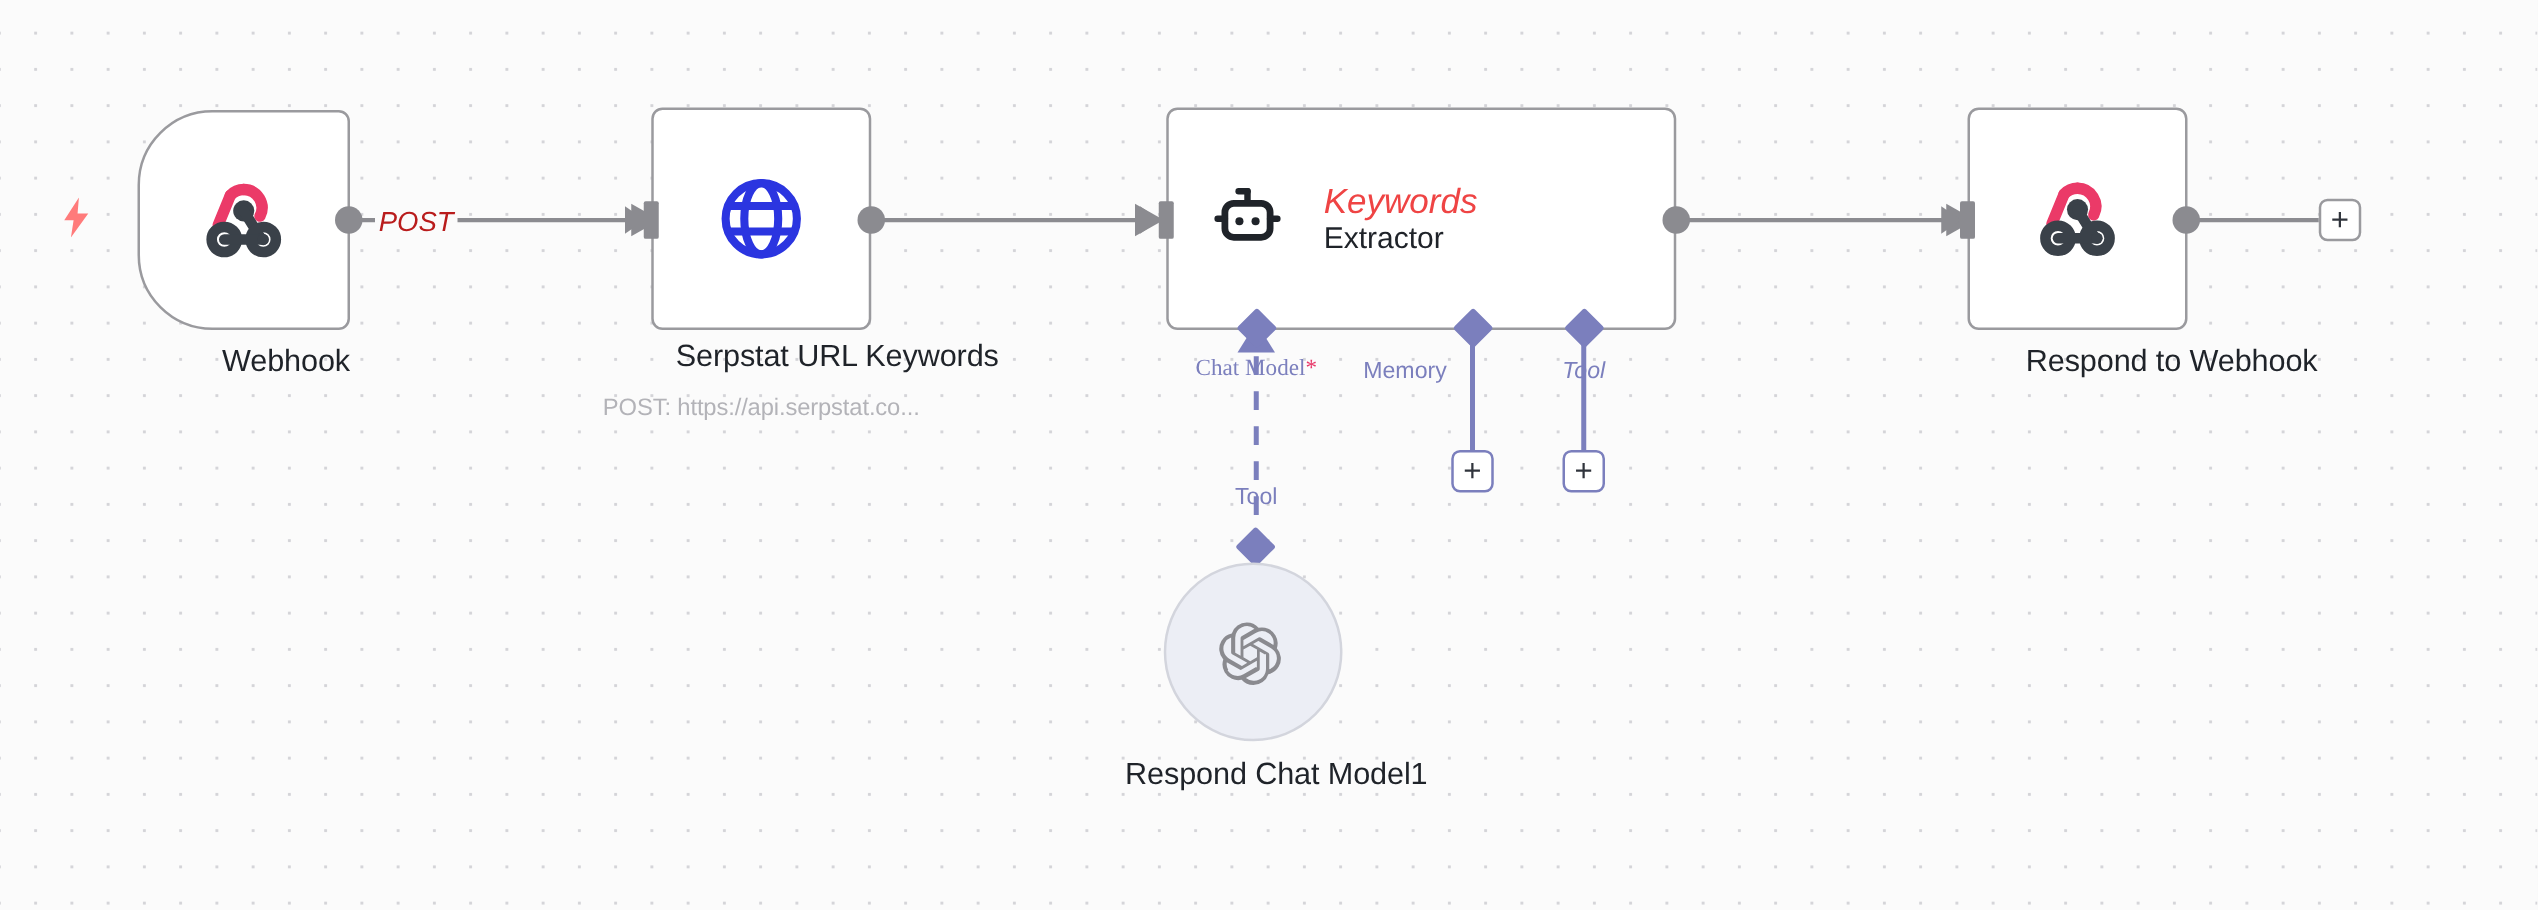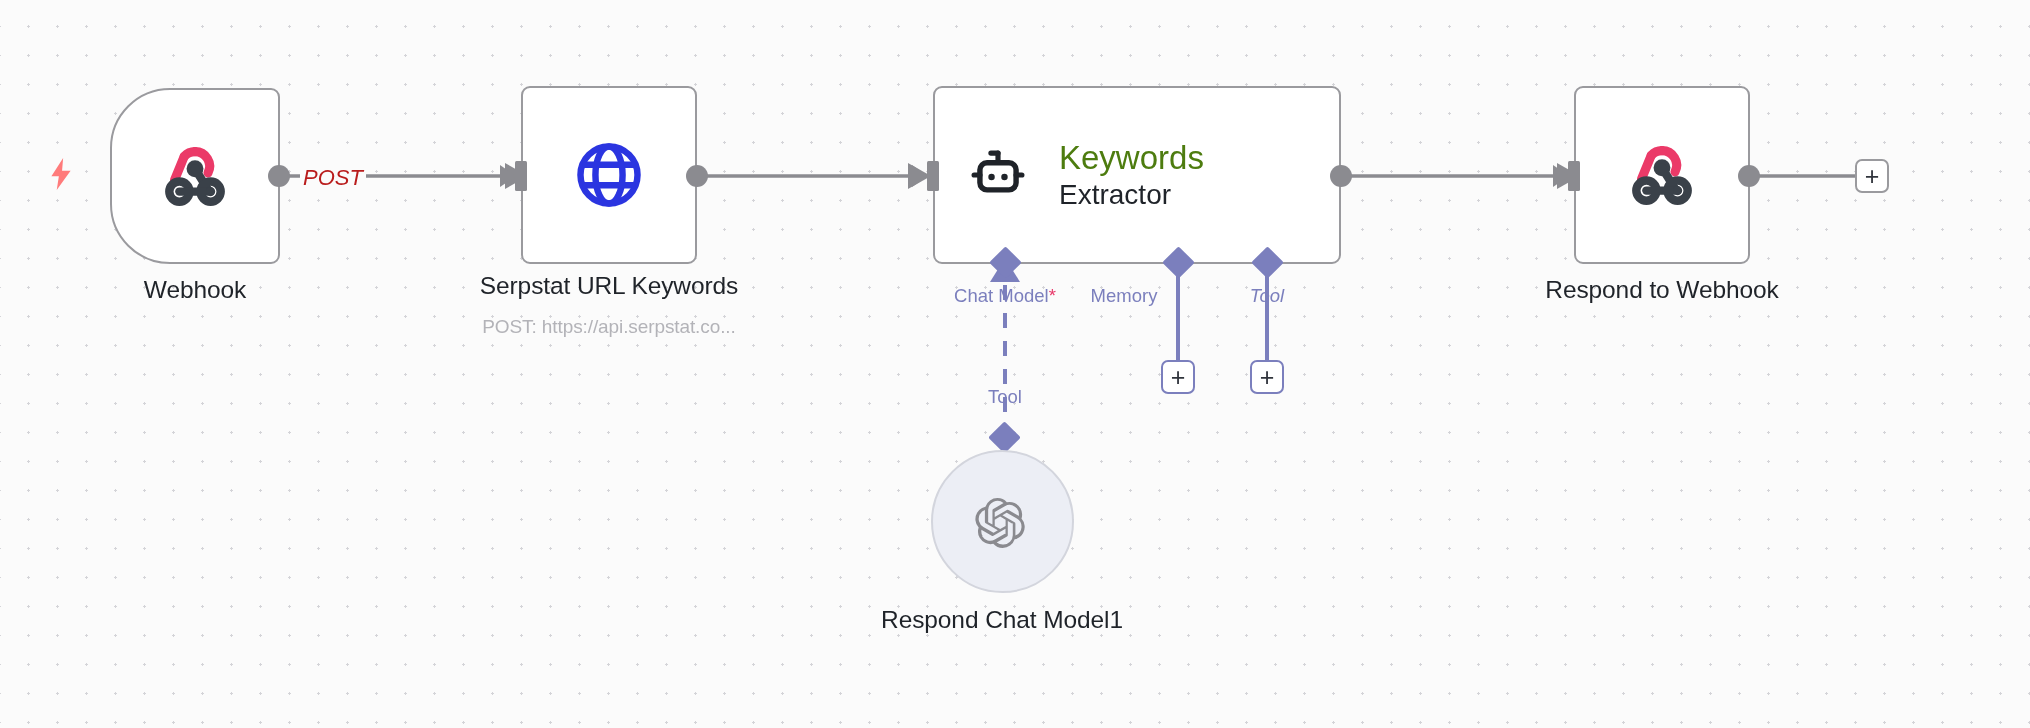--- a/index.html
+++ b/index.html
@@ -52,21 +52,21 @@
     border: 2.2px solid #d3d5dd;
     border-radius: 50%;
     display: flex;
     align-items: center;
     justify-content: center;
   }
 
   
   .node-caption {
     position: absolute;
-    text-align: center;
+    text-align: right;
     font-size: 24.5px;
     color: #1f2329;
     letter-spacing: -0.1px;
     white-space: nowrap;
   }
 
   .node-subcaption {
     position: absolute;
     text-align: center;
     font-size: 19px;
@@ -219,29 +219,29 @@
       <svg class="icon" width="62" height="62" viewBox="0 0 48 48" aria-hidden="true">
         <path d="M24 7 V13" stroke="#1f2329" stroke-width="4" fill="none" stroke-linecap="round"></path>
         <path d="M18.5 7 H24" stroke="#1f2329" stroke-width="4" fill="none" stroke-linecap="round"></path>
         <rect x="10" y="14.5" width="28" height="21" rx="5.5" fill="none" stroke="#1f2329" stroke-width="4.2"></rect>
         <circle cx="19" cy="25.5" r="2.5" fill="#1f2329"></circle>
         <circle cx="29" cy="25.5" r="2.5" fill="#1f2329"></circle>
         <path d="M10 24 H5.5" stroke="#1f2329" stroke-width="4" fill="none" stroke-linecap="round"></path>
         <path d="M38 24 H42.5" stroke="#1f2329" stroke-width="4" fill="none" stroke-linecap="round"></path>
       </svg>
       <div style="display:flex; flex-direction:column; line-height:1.2;">
-        <span style="font-size:33px; color:#4d7c0f;">Keywords</span>
-        <span style="font-size:28px; color:#1f2329;">Extractor</span>
+        <span style="font-size:28px; color:#ef4444;font-style:italic;">Keywords</span>
+        <span style="font-size:24px; color:#1f2329;">Extractor</span>
       </div>
     </div>
     <div class="port-in" style="left:927px; top:161px;"></div>
     <div class="port-out" style="left:1330px; top:165px;"></div>
 
     <div class="port-diamond" style="left:994px; top:251px;"></div>
-    <div class="port-label" style="left:900px; top:285px; width:210px;">
+    <div class="port-label" style="left:900px; top:285px; width:210px;font-family:Liberation Serif, serif;">
       <span>Chat Model</span><span class="req">*</span>
     </div>
 
     <div class="port-diamond" style="left:1167px; top:251px;"></div>
     <div class="port-label" style="left:1024px; top:285px; width:200px;">Memory</div>
 
     <div class="port-diamond" style="left:1256px; top:251px;"></div>
     <div class="port-label" style="left:1187px; top:285px; width:160px;font-style:italic;">Tool</div>
 
     <div class="plus-btn" style="left:1161px; top:360px;">+</div>

